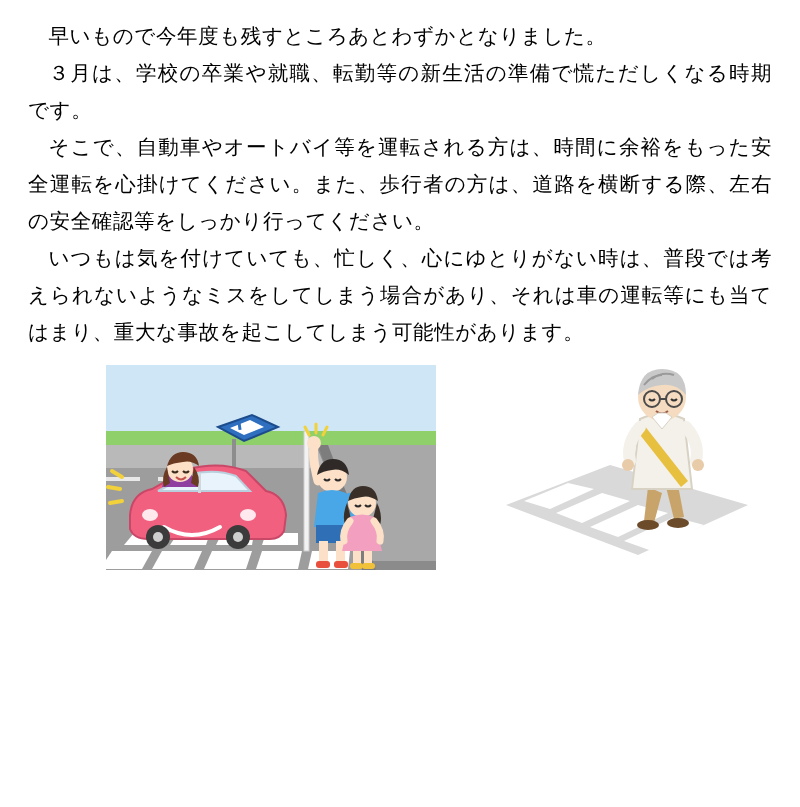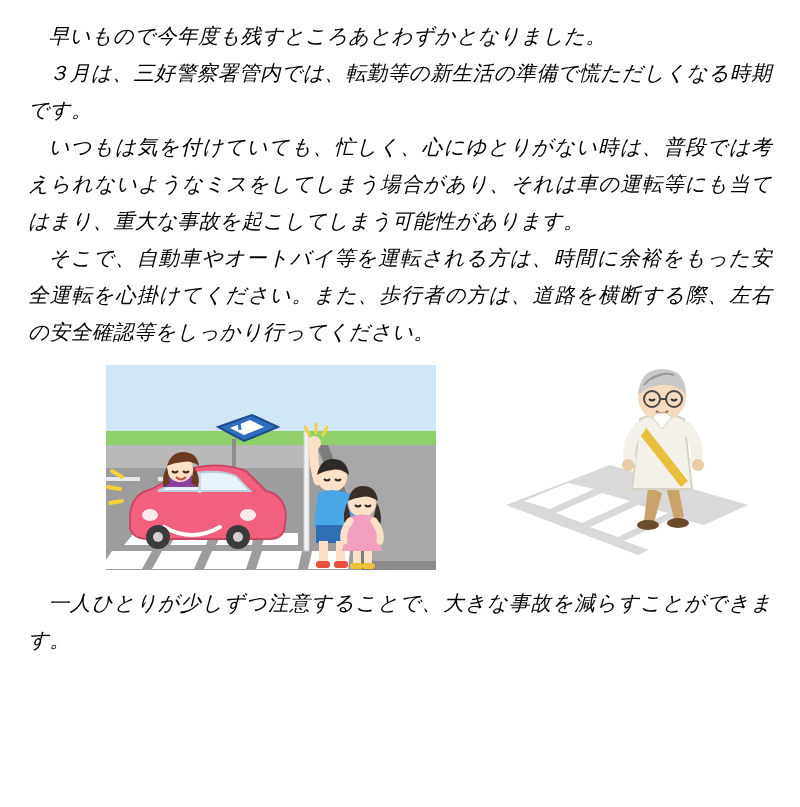--- a/index.html
+++ b/index.html
@@ -13,21 +13,20 @@
     font-family: "Liberation Serif", "DejaVu Serif", serif;
     color: #000000;
     overflow: hidden;
   }
   #page {
     position: relative;
     width: 800px;
     height: 807px;
     box-sizing: border-box;
     padding: 18px 28px 0 28px;
-    font-style: italic;
   }
   .para {
     font-size: 20.5px;
     line-height: 37px;
     letter-spacing: 0.6px;
     text-align: justify;
     text-justify: inter-character;
     margin: 0;
     white-space: pre-wrap;
   }
@@ -59,23 +58,23 @@
     overflow: hidden;
   }
   svg { display: block; }
 </style>
 </head>
 <body>
 
 <div id="page">
 
   <p class="para indent">早いもので今年度も残すところあとわずかとなりました。</p>
-  <p class="para indent">３月は、三好警察署管内では、転勤等の新生活の準備で慌ただしくなる時期です。</p>
+  <p class="para indent">３月は、学校の卒業や就職、転勤等の新生活の準備で慌ただしくなる時期です。</p>
+  <p class="para indent">そこで、自動車やオートバイ等を運転される方は、時間に余裕をもった安全運転を心掛けてください。また、歩行者の方は、道路を横断する際、左右の安全確認等をしっかり行ってください。</p>
   <p class="para indent">いつもは気を付けていても、忙しく、心にゆとりがない時は、普段では考えられないようなミスをしてしまう場合があり、それは車の運転等にも当てはまり、重大な事故を起こしてしまう可能性があります。</p>
-  <p class="para indent">そこで、自動車やオートバイ等を運転される方は、時間に余裕をもった安全運転を心掛けてください。また、歩行者の方は、道路を横断する際、左右の安全確認等をしっかり行ってください。</p>
 
   <div class="figures">
 
     <div class="fig-left">
       <svg width="330" height="205" viewBox="0 0 330 205">
 
         <rect x="0" y="0" width="330" height="205" fill="#cfe6f7"></rect>
 
         <rect x="0" y="66" width="330" height="14" fill="#8fd06a"></rect>
 
@@ -248,15 +247,14 @@
           <path d="M173 44 q3 3 6 0" stroke="#333" stroke-width="2" fill="none"></path>
 
           <path d="M158 56 q6 5 12 0" stroke="#9a5a4a" stroke-width="2" fill="none"></path>
 
           <path d="M154 62 l10 12 l10 -12 l-6 -4 l-8 0 z" fill="#ffffff" stroke="#d8d2c4" stroke-width="1"></path>
         </g>
       </svg>
     </div>
   </div>
 
-  <p class="para indent">一人ひとりが少しずつ注意することで、大きな事故を減らすことができます。</p>
 
 </div>
 
 </body></html>

